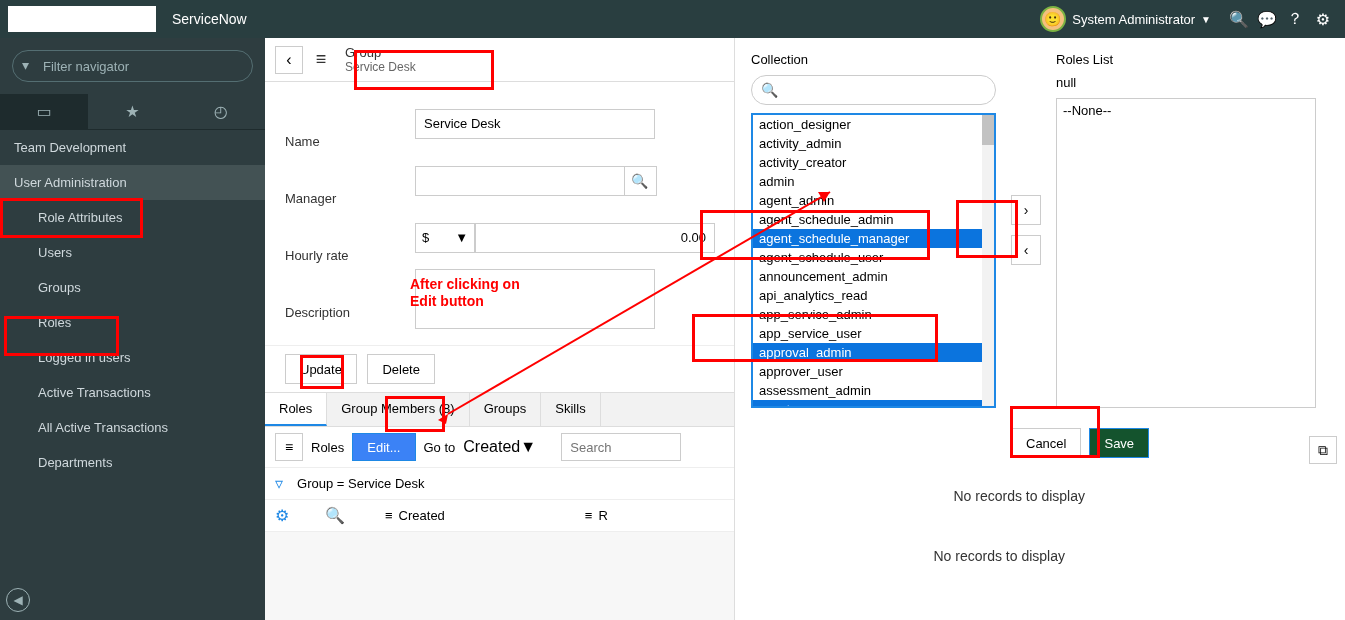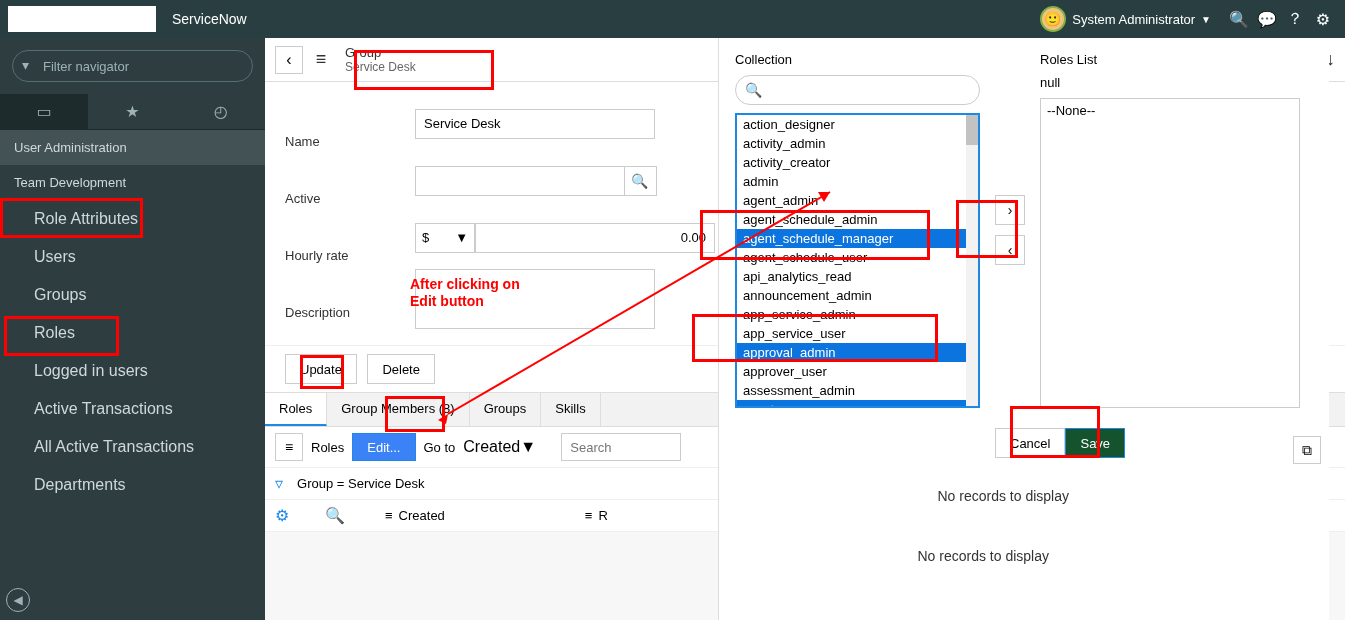--- a/index.html
+++ b/index.html
@@ -19,21 +19,21 @@
 .sidebar { width:265px; background:#2e3d40; color:#cfd8dc; display:flex; flex-direction:column; position:relative; }
 .filter-wrap { padding:12px; }
 .filter-input { width:100%; height:32px; border-radius:16px; border:1px solid #546e72; background:transparent; color:#cfd8dc; padding:0 12px 0 30px; font-size:13px; }
 .filter-input::placeholder { color:#9db2b5; }
 .filter-icon { position:absolute; left:22px; top:19px; font-size:14px; color:#9db2b5; }
 .nav-tabs { display:flex; height:36px; border-bottom:1px solid #1e2b2d; }
 .nav-tabs .nt { flex:1; display:flex; align-items:center; justify-content:center; cursor:pointer; color:#9db2b5; font-size:16px; }
 .nav-tabs .nt.active { background:#1e2b2d; }
 .nav-list { flex:1; overflow-y:auto; }
 .nav-item { padding:10px 14px; font-size:13px; cursor:pointer; }
-.nav-item.lvl2 { padding-left:34px; font-size:16px; }
+.nav-item.lvl2 { padding-left:22px; font-size:13px;margin-left:16px; }
 .nav-item.active { background:#435254; }
 
 .scroll-btn { position:absolute; left:6px; bottom:8px; width:24px; height:24px; border:1px solid #9db2b5; border-radius:50%; color:#9db2b5; display:flex; align-items:center; justify-content:center; font-size:12px; cursor:pointer; }
 
 .main { flex:1; position:relative; background:#f7f7f7; overflow:hidden; }
 
 .form-header { height:44px; background:#fff; display:flex; align-items:center; border-bottom:1px solid #ddd; padding:0 10px; position:relative; }
 .form-header .back-btn { width:28px; height:28px; border:1px solid #ccc; display:flex; align-items:center; justify-content:center; font-size:16px; cursor:pointer; background:#fff; }
 .form-header .menu-icon { width:28px; text-align:center; font-size:18px; cursor:pointer; color:#333; margin:0 4px; }
 .form-header .htext { margin-left:6px; }
@@ -66,36 +66,36 @@
 .list-toolbar .search-in { height:28px; border:1px solid #ccc; font-size:13px; padding:0 8px; width:120px; }
 
 .filter-crumb { display:flex; align-items:center; padding:6px 10px; font-size:13px; background:#fff; }
 .filter-crumb .funnel { color:#1e88e5; font-size:16px; margin-right:14px; cursor:pointer; }
 
 .list-header { display:flex; align-items:center; padding:6px 10px; background:#fff; border-top:1px solid #eee; border-bottom:1px solid #eee; font-size:13px; }
 .list-header .gear { color:#1e88e5; font-size:16px; width:50px; cursor:pointer; }
 .list-header .srch { color:#1e88e5; font-size:16px; width:50px; cursor:pointer; }
 .list-header .col { display:flex; align-items:center; gap:6px; padding:0 10px; }
 
-.slushbucket { position:absolute; top:0; right:16px; width:611px; bottom:0; background:#fff; border-left:1px solid #ddd; }
+.slushbucket { position:absolute; top:0; right:0; width:611px; bottom:0; background:#fff; border-left:1px solid #ddd; }
 .sb-cols { display:flex; padding:14px 16px 10px 16px; height:380px; }
 .sb-col { display:flex; flex-direction:column; }
 .sb-col .sb-title { font-size:13px; margin-bottom:8px; }
 .sb-search { position:relative; margin-bottom:8px; }
 .sb-search input { width:100%; height:30px; border:1px solid #ccc; border-radius:16px; padding:0 10px 0 30px; font-size:13px; }
 .sb-search .sicon { position:absolute; left:10px; top:7px; font-size:14px; color:#666; }
 .sb-list { border:1px solid #ccc; flex:1; overflow-y:auto; font-size:13px; position:relative; }
 .sb-list.focus { border:2px solid #1e88e5; }
 .sb-item { padding:2px 6px; cursor:pointer; white-space:nowrap; }
 .sb-item.sel { background:#0b74de; color:#fff; }
 .sb-mid { width:60px; display:flex; flex-direction:column; align-items:center; justify-content:center; gap:10px; }
 .sb-mid .mv { width:30px; height:30px; border:1px solid #ccc; display:flex; align-items:center; justify-content:center; font-size:14px; cursor:pointer; background:#fff; }
 .sb-right-val { font-size:13px; margin-bottom:8px; }
 .sb-right-box { border:1px solid #ccc; flex:1; padding:4px 6px; font-size:13px; }
-.sb-actions { display:flex; padding:10px 16px; justify-content:flex-start; margin-left:260px; }
+.sb-actions { display:flex; gap:8px; padding:10px 16px; justify-content:flex-start; margin-left:260px; }
 .sb-actions button { height:30px; padding:0 14px; font-size:13px; border:1px solid #ccc; background:#fff; cursor:pointer; }
 .sb-actions .save { background:#14532d; color:#fff; border-color:#1e88e5; }
 .sb-side-icon { position:absolute; right:8px; top:398px; width:28px; height:28px; border:1px solid #ccc; display:flex; align-items:center; justify-content:center; font-size:14px; cursor:pointer; background:#fff; }
 
 .nr1 { position:absolute; top:450px; right:260px; font-size:14px; color:#333; }
 .nr2 { position:absolute; top:510px; right:280px; font-size:14px; color:#333; }
 
 .anno-red { position:absolute; border:3px solid red; pointer-events:none; }
 .anno-text { position:absolute; color:red; font-weight:bold; font-size:14px; pointer-events:none; line-height:1.2; }
 svg.anno-svg { position:absolute; top:0; left:0; pointer-events:none; }
@@ -124,22 +124,22 @@
     <div class="filter-wrap" style="position:relative">
       <span class="filter-icon">▾</span>
       <input class="filter-input" placeholder="Filter navigator" style="">
     </div>
     <div class="nav-tabs">
       <div class="nt active">▭</div>
       <div class="nt">★</div>
       <div class="nt">◴</div>
     </div>
     <div class="nav-list" id="nav-list">
+        <div class="nav-item">Team Development</div>
         <div class="nav-item active">User Administration</div>
-        <div class="nav-item">Team Development</div>
         <div class="nav-item lvl2">Role Attributes</div>
         <div class="nav-item lvl2">Users</div>
         <div class="nav-item lvl2">Groups</div>
         <div class="nav-item lvl2">Roles</div>
         <div class="nav-item lvl2">Logged in users</div>
         <div class="nav-item lvl2">Active Transactions</div>
         <div class="nav-item lvl2">All Active Transactions</div>
         <div class="nav-item lvl2">Departments</div>
       </div>
     <div class="scroll-btn">◀</div>
@@ -158,21 +158,21 @@
         <span>↓</span>
       </div>
     </div>
 
     <div class="form-body">
       <div class="form-row">
         <div class="lbl">Name</div>
         <input type="text" value="Service Desk" style="">
       </div>
       <div class="form-row">
-        <div class="lbl">Active</div>
+        <div class="lbl">Manager</div>
         <div class="ref-wrap">
           <input type="text" value="" style="">
           <div class="lookup">🔍</div>
         </div>
       </div>
       <div class="form-row">
         <div class="lbl">Hourly rate</div>
         <div class="curr-sel">
             <span>$</span>
             <span>▼</span>
@@ -237,22 +237,22 @@
                 <div class="lthumb"></div>
               </div>
           <div class="sb-item">action_designer</div>
               <div class="sb-item">activity_admin</div>
               <div class="sb-item">activity_creator</div>
               <div class="sb-item">admin</div>
               <div class="sb-item">agent_admin</div>
               <div class="sb-item">agent_schedule_admin</div>
               <div class="sb-item sel">agent_schedule_manager</div>
               <div class="sb-item">agent_schedule_user</div>
+              <div class="sb-item">announcement_admin</div>
               <div class="sb-item">api_analytics_read</div>
-              <div class="sb-item">announcement_admin</div>
               <div class="sb-item">app_service_admin</div>
               <div class="sb-item">app_service_user</div>
               <div class="sb-item sel">approval_admin</div>
               <div class="sb-item">approver_user</div>
               <div class="sb-item">assessment_admin</div>
               <div class="sb-item sel">asset</div>
             </div>
         </div>
         <div class="sb-mid">
           <div class="mv">›</div>

